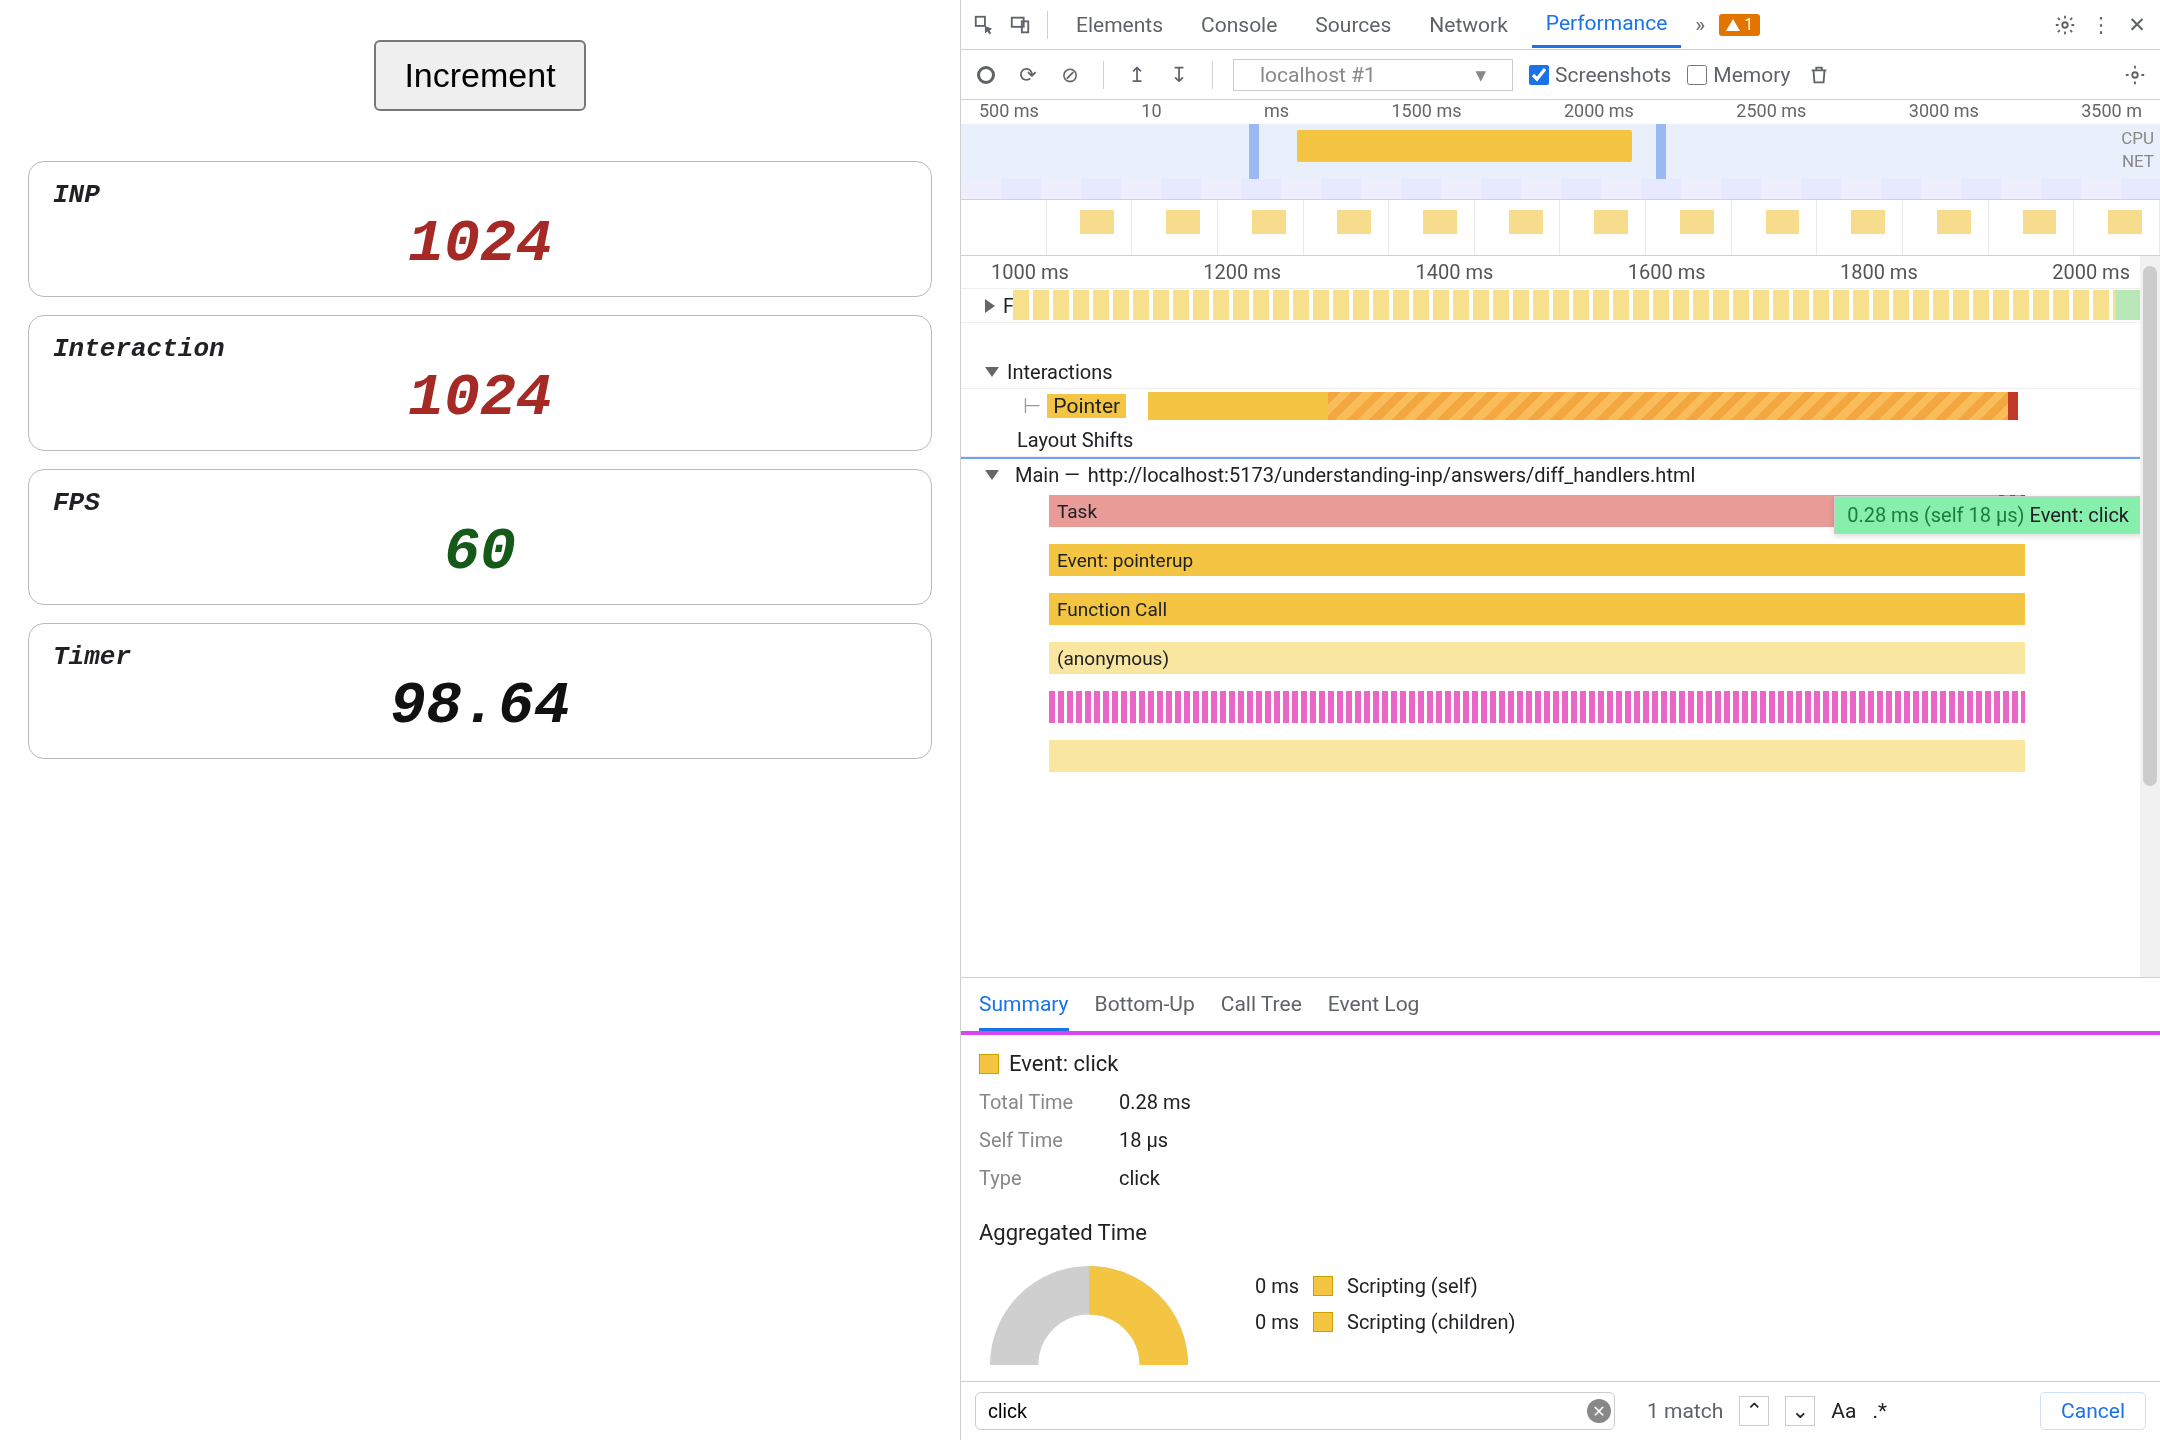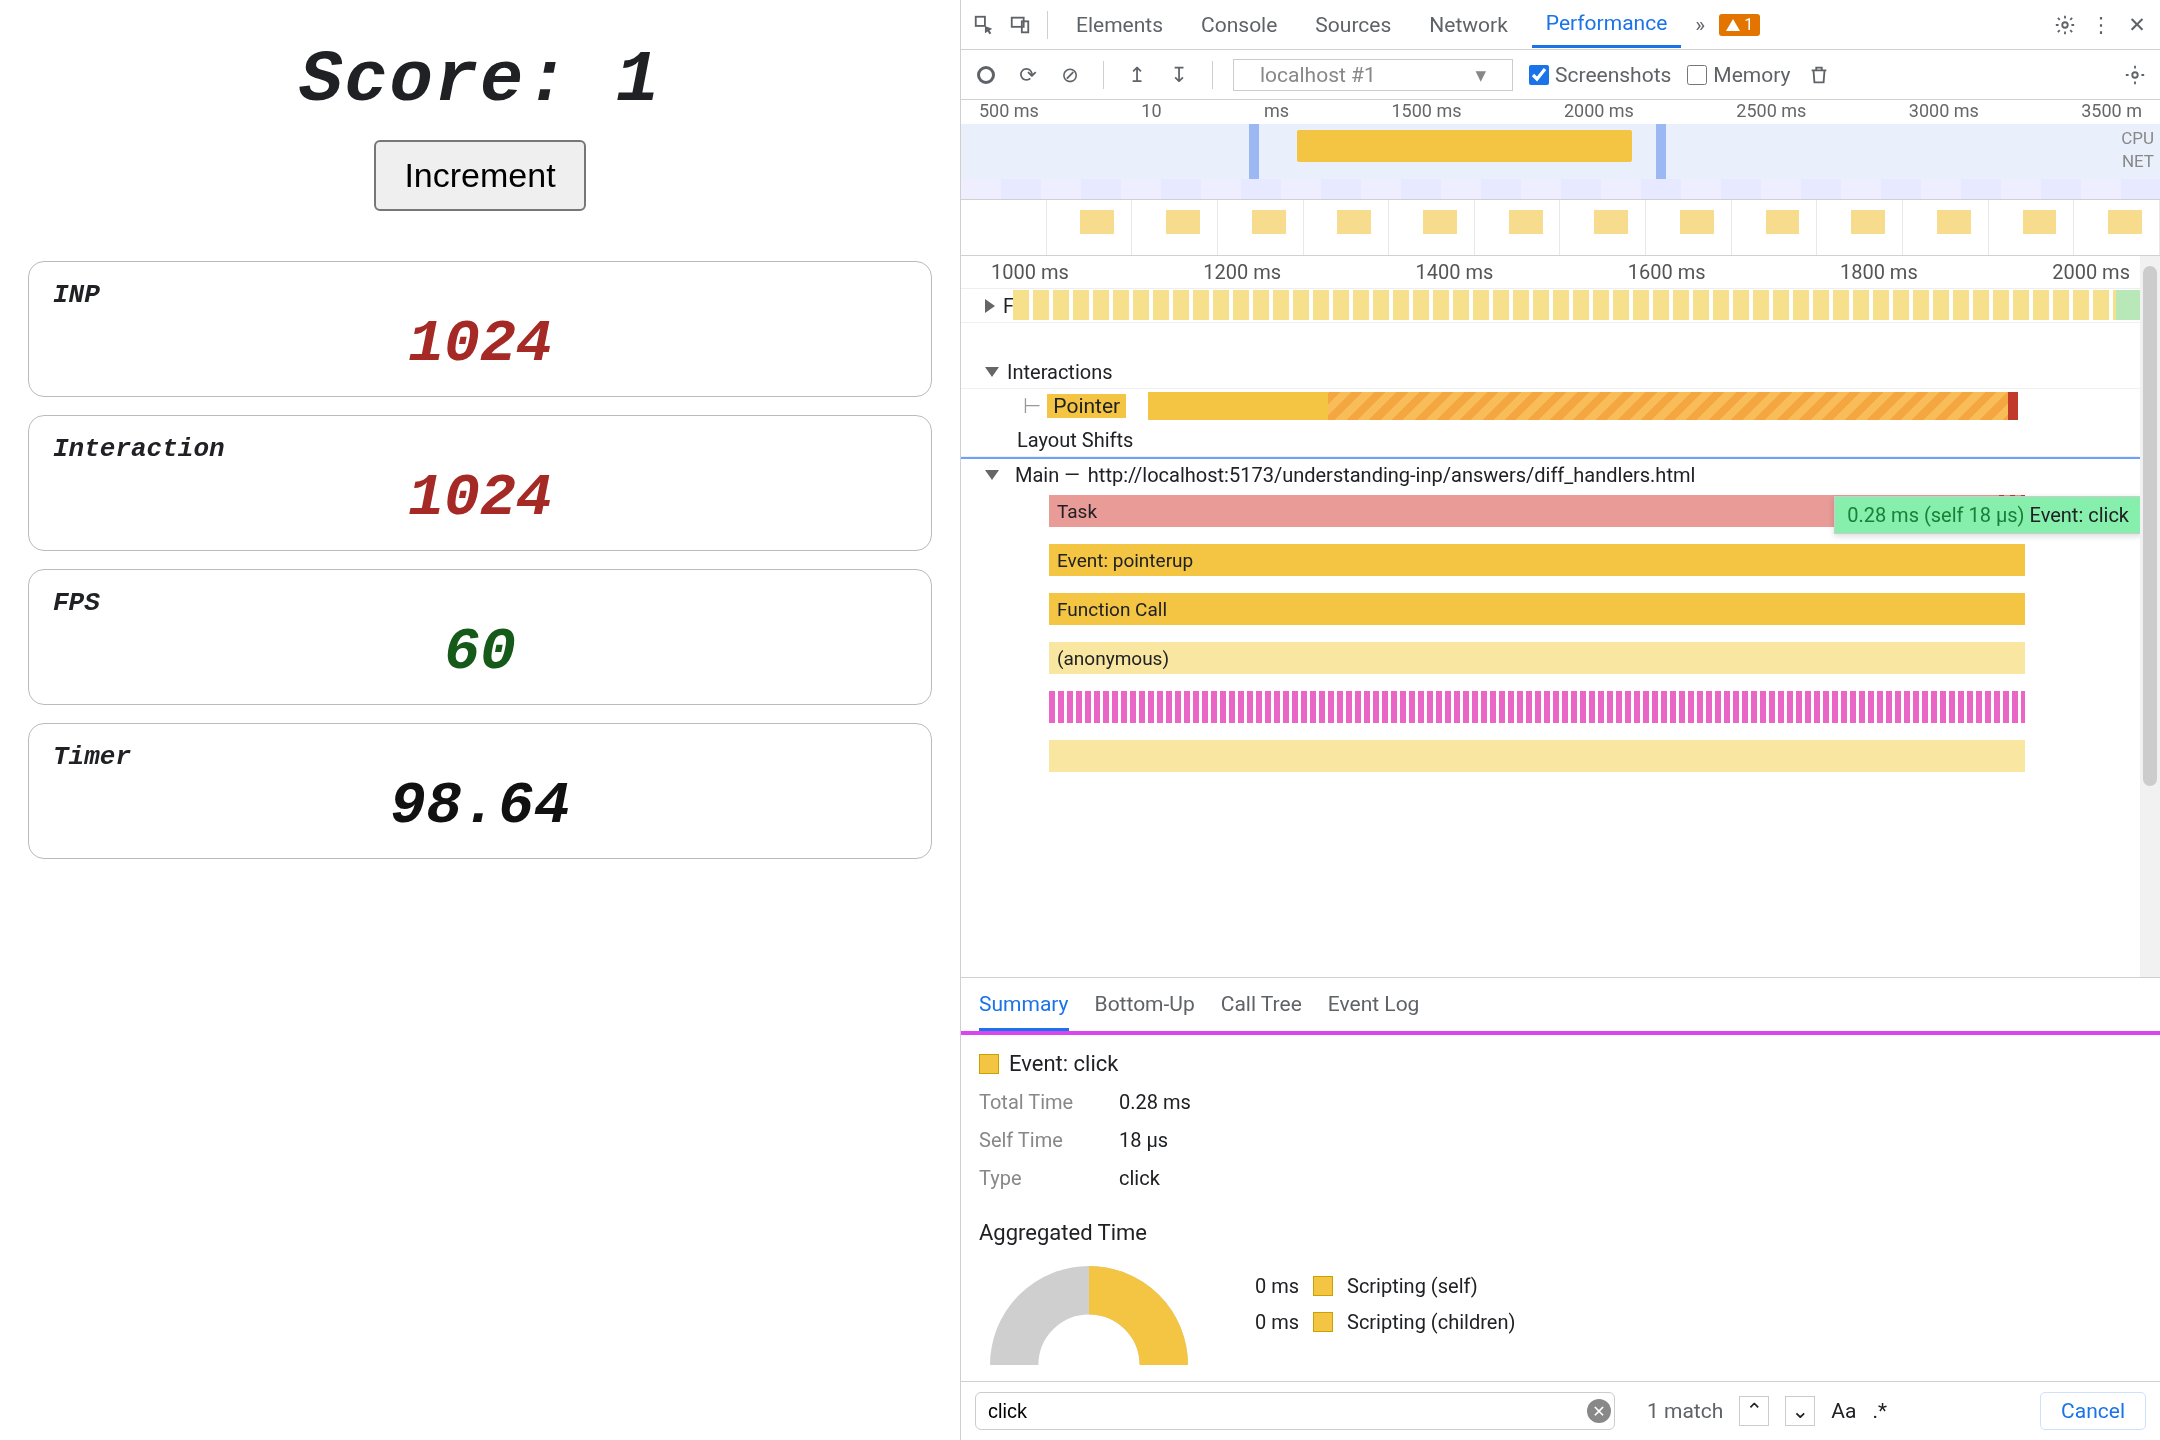--- a/index.html
+++ b/index.html
@@ -192,25 +192,20 @@
   }
   .clear-x{ margin-left:-44px;width:24px;height:24px;border-radius:50%;background:#888;color:#fff;display:flex;align-items:center;justify-content:center;font-size:16px;cursor:pointer;}
   .match { color:#5f6368; margin-left:20px;}
   .nav-ico{ border:1px solid #ccc; width:30px;height:30px;display:flex;align-items:center;justify-content:center;}
   .cancel{ margin-left:auto; color:#1a73e8; border:1px solid #cfe0fb; padding:6px 20px; border-radius:5px;}
 </style>
 </head>
 <body>
 
 <div class="app">
-  <div class="score-line">
-    <span>Score:</span>
-    <span> </span>
-    <span>1</span>
-  </div>
   <button class="increment-btn">Increment</button>
 
   <div class="metric">
     <div class="metric-label">INP</div>
     <div class="metric-value val-red">1024</div>
   </div>
   <div class="metric">
     <div class="metric-label">Interaction</div>
     <div class="metric-value val-red">1024</div>
   </div>

